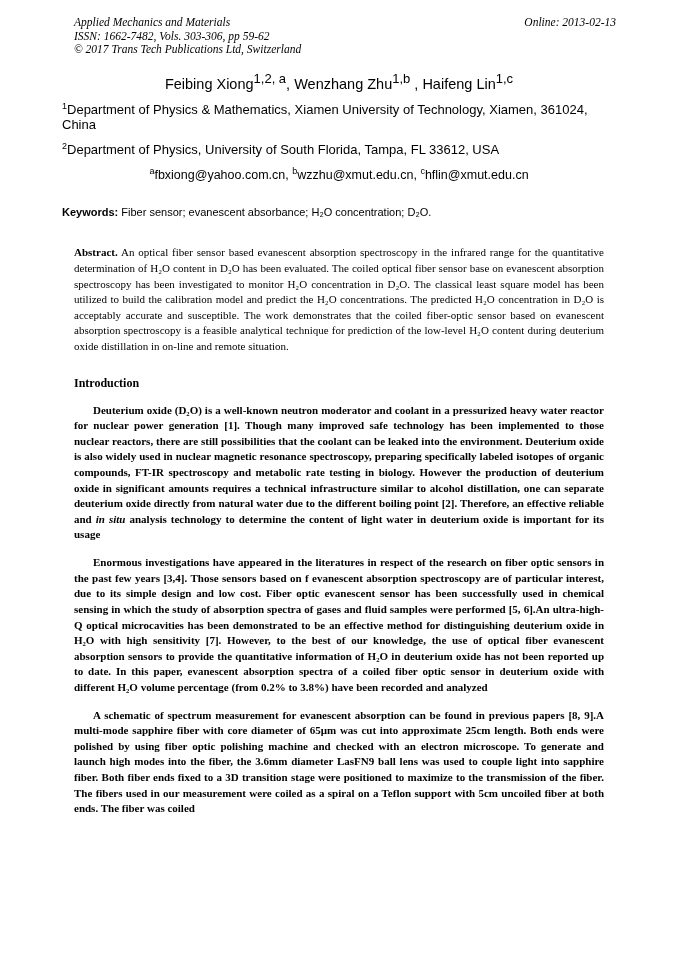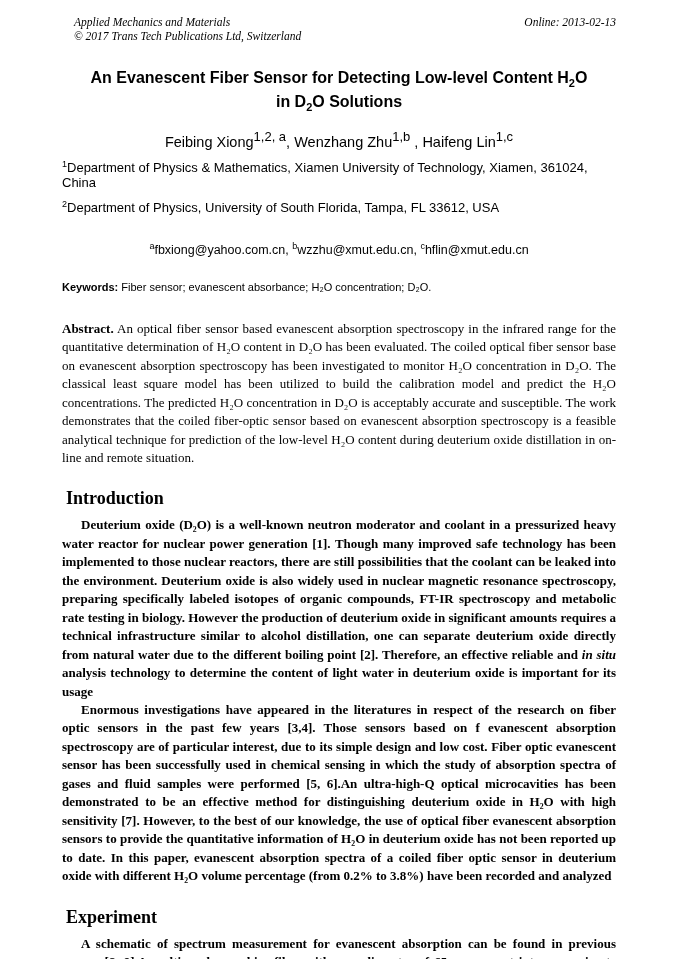--- a/index.html
+++ b/index.html
@@ -53,77 +53,76 @@
     font-family: "Liberation Sans", "DejaVu Sans", sans-serif;
     font-size: 13px;
     text-align: left;
     margin-top: 9px;
   }
   .affil sup, .emails sup { font-size: 9px; }
   .emails {
     font-family: "Liberation Sans", "DejaVu Sans", sans-serif;
     font-size: 12.5px;
     text-align: center;
-    margin-top: 25px;
+    margin-top: 9px;
   }
 
   
   .keywords {
     font-family: "Liberation Sans", "DejaVu Sans", sans-serif;
     font-size: 11px;
     margin: 24px 0 0 0;
   }
 
   
   .body-p {
     font-family: "Liberation Serif", "DejaVu Serif", serif;
-    font-size: 13px;
+    font-size: 11px;
     line-height: 1.42;
     text-align: justify;
-    margin: 0;
+    margin: 12px;
   }
   .abstract { margin-top: 27px; }
   .section {
     font-family: "Liberation Serif", "DejaVu Serif", serif;
-    font-size: 18px;
+    font-size: 12px;
     font-weight: bold;
-    margin: 21px 0 7px 4px;
+    margin: 21px 0 7px 12px;
   }
   .indent { text-indent: 19px; font-weight: bold; }
 </style>
 </head>
 <body>
 
 <div class="page">
 
   <header class="hdr">
     <div class="hdr-left">
       <div>Applied Mechanics and Materials</div>
+      <div>ISSN: 1662-7482, Vols. 303-306, pp 59-62</div>
       <div>© 2017 Trans Tech Publications Ltd, Switzerland</div>
     </div>
     <div class="hdr-right">Online: 2013-02-13</div>
   </header>
 
-  <h1 class="title"><span>An Evanescent Fiber Sensor for Detecting Low-level Content H</span><sub>2</sub><span>O in D</span><sub>2</sub><span>O Solutions</span></h1>
 
   <div class="authors"><span>Feibing Xiong</span><sup>1,2, a</sup><span>, Wenzhang Zhu</span><sup>1,b</sup><span> , Haifeng Lin</span><sup>1,c</sup></div>
 
   <div class="affil"><sup>1</sup><span>Department of Physics &amp; Mathematics, Xiamen University of Technology, Xiamen, 361024, China</span></div>
 
   <div class="affil"><sup>2</sup><span>Department of Physics, University of South Florida, Tampa, FL 33612, USA</span></div>
 
   <div class="emails"><sup>a</sup><span>fbxiong@yahoo.com.cn,  </span><sup>b</sup><span>wzzhu@xmut.edu.cn,  </span><sup>c</sup><span>hflin@xmut.edu.cn</span></div>
 
   <p class="keywords"><b>Keywords:</b><span> Fiber sensor; evanescent absorbance; H₂O concentration; D₂O.</span></p>
 
   <p class="body-p abstract"><b>Abstract.</b><span> An optical fiber sensor based evanescent absorption spectroscopy in the infrared range for the quantitative determination of H₂O content in D₂O has been evaluated. The coiled optical fiber sensor base on evanescent absorption spectroscopy has been investigated to monitor H₂O concentration in D₂O. The classical least square model has been utilized to build the calibration model and predict the H₂O concentrations. The predicted H₂O concentration in D₂O is acceptably accurate and susceptible. The work demonstrates that the coiled fiber-optic sensor based on evanescent absorption spectroscopy is a feasible analytical technique for prediction of the low-level H₂O content during deuterium oxide distillation in on-line and remote situation.</span></p>
 
   <h2 class="section">Introduction</h2>
 
   <p class="body-p indent"><span>Deuterium oxide (D₂O) is a well-known neutron moderator and coolant in a pressurized heavy water reactor for nuclear power generation [1]. Though many improved safe technology has been implemented to those nuclear reactors, there are still possibilities that the coolant can be leaked into the environment. Deuterium oxide is also widely used in nuclear magnetic resonance spectroscopy, preparing specifically labeled isotopes of organic compounds, FT-IR spectroscopy and metabolic rate testing in biology. However the production of deuterium oxide in significant amounts requires a technical infrastructure similar to alcohol distillation, one can separate deuterium oxide directly from natural water due to the different boiling point [2]. Therefore, an effective reliable and </span><i>in situ</i><span> analysis technology to determine the content of light water in deuterium oxide is important for its usage</span></p>
 
   <p class="body-p indent">Enormous investigations have appeared in the literatures in respect of the research on fiber optic sensors in the past few years [3,4]. Those sensors based on f evanescent absorption spectroscopy are of particular interest, due to its simple design and low cost. Fiber optic evanescent sensor has been successfully used in chemical sensing in which the study of absorption spectra of gases and fluid samples were performed [5, 6].An ultra-high-Q optical microcavities has been demonstrated to be an effective method for distinguishing deuterium oxide in H₂O with high sensitivity [7]. However, to the best of our knowledge, the use of optical fiber evanescent absorption sensors to provide the quantitative information of H₂O in deuterium oxide has not been reported up to date. In this paper, evanescent absorption spectra of a coiled fiber optic sensor in deuterium oxide with different H₂O volume percentage (from 0.2% to 3.8%) have been recorded and analyzed</p>
 
-  <h2 class="section">Experiment</h2>
 
   <p class="body-p indent">A schematic of spectrum measurement for evanescent absorption can be found in previous papers [8, 9].A multi-mode sapphire fiber with core diameter of 65μm was cut into approximate 25cm length. Both ends were polished by using fiber optic polishing machine and checked with an electron microscope. To generate and launch high modes into the fiber, the 3.6mm diameter LasFN9 ball lens was used to couple light into sapphire fiber. Both fiber ends fixed to a 3D transition stage were positioned to maximize to the transmission of the fiber. The fibers used in our measurement were coiled as a spiral on a Teflon support with 5cm uncoiled fiber at both ends. The fiber was coiled</p>
 
 </div>
 
 </body></html>

